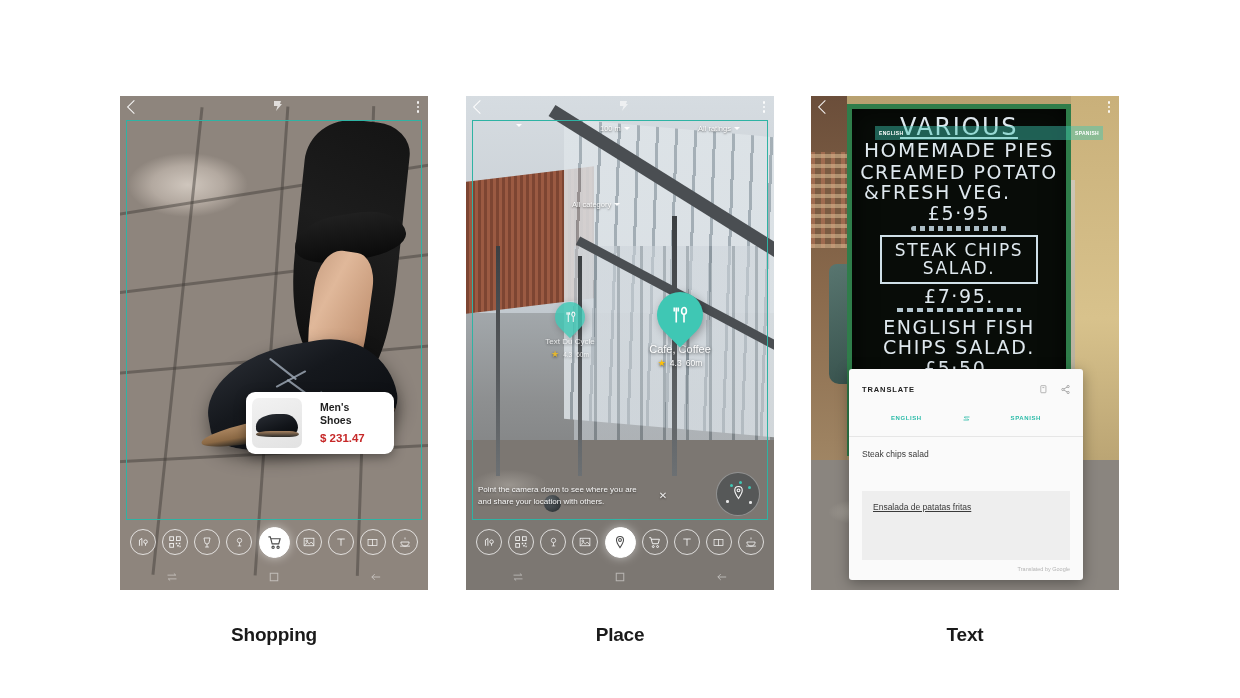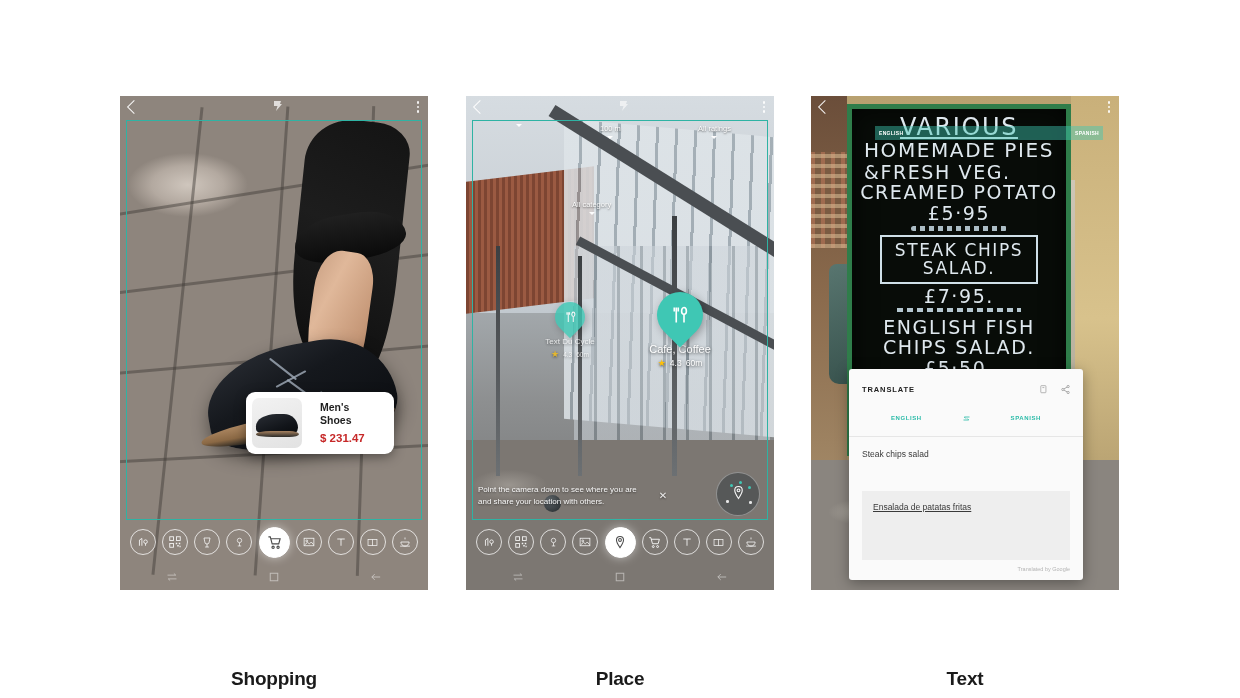--- a/index.html
+++ b/index.html
@@ -20,21 +20,20 @@
   }
   .caption {
     position: absolute;
     top: 528px;
     width: 308px;
     text-align: center;
     font-size: 19px;
     font-weight: bold;
     color: #1a1a1a;
     letter-spacing: -0.2px;
-    margin-top: 44px;
   }
 
   
   .statusbar {
     position: absolute; top: 0; left: 0; right: 0; height: 22px;
     z-index: 40;
     display: flex; align-items: center; justify-content: space-between;
     padding: 0 9px;
   }
   .chev-back {
@@ -207,21 +206,21 @@
     position:absolute; left:78px; bottom:78px; width:17px; height:17px; border-radius:50%;
     background: radial-gradient(circle at 32% 30%, #5d6468, #23282b);
   }
 
   .chips { position: absolute; top: 28px; left: 0; right: 0; z-index: 26; }
   .chip {
     position: absolute;
     font-size: 7.5px; color: rgba(255,255,255,.95);
     text-shadow: 0 1px 2px rgba(0,0,0,.55);
     white-space: nowrap;
-    display: flex; align-items: center; gap: 3px; flex-direction: column;
+    display: flex; align-items: center; gap: 3px;
   }
   .chip .caret {
     width: 0; height: 0;
     border-left: 3px solid transparent; border-right: 3px solid transparent;
     border-top: 3.6px solid rgba(255,255,255,.95);
   }
 
   .poi { position: absolute; z-index: 28; text-align: center; }
   .pin {
     width: 46px; height: 46px; margin: 0 auto;
@@ -738,22 +737,22 @@
       <div class="p3-plaid"></div>
       <div class="p3-wall-r"></div>
       <div class="p3-stone"></div>
       <div class="p3-chairs"></div>
       <div class="p3-floor"></div>
 
       <div class="board">
         <div class="board-inner">
           <div class="bl l1">VARIOUS</div>
           <div class="bl l2">HOMEMADE PIES</div>
+          <div class="bl l3">CREAMED POTATO</div>
           <div class="bl l4">&amp;FRESH  VEG.</div>
-          <div class="bl l3">CREAMED POTATO</div>
           <div class="bl price">£5·95</div>
           <div class="squiggle"></div>
           <div class="boxed">
             <div class="bl">STEAK CHIPS</div>
             <div class="bl">SALAD.</div>
           </div>
           <div class="bl price">£7·95.</div>
           <div class="underline2"></div>
           <div class="bl l3">ENGLISH FISH</div>
           <div class="bl l3">CHIPS SALAD.</div>

